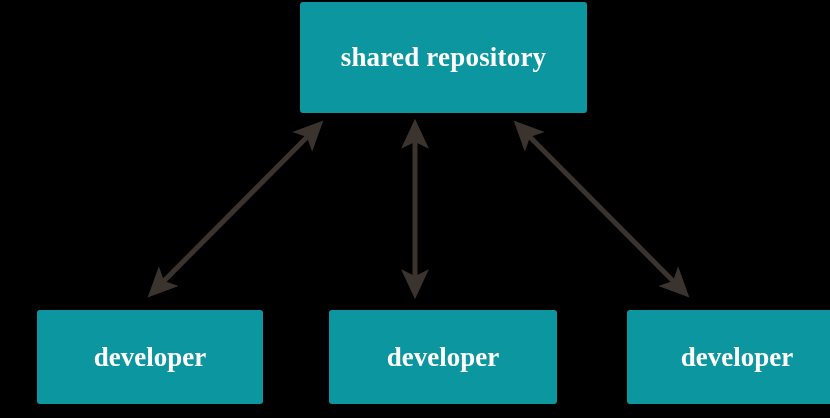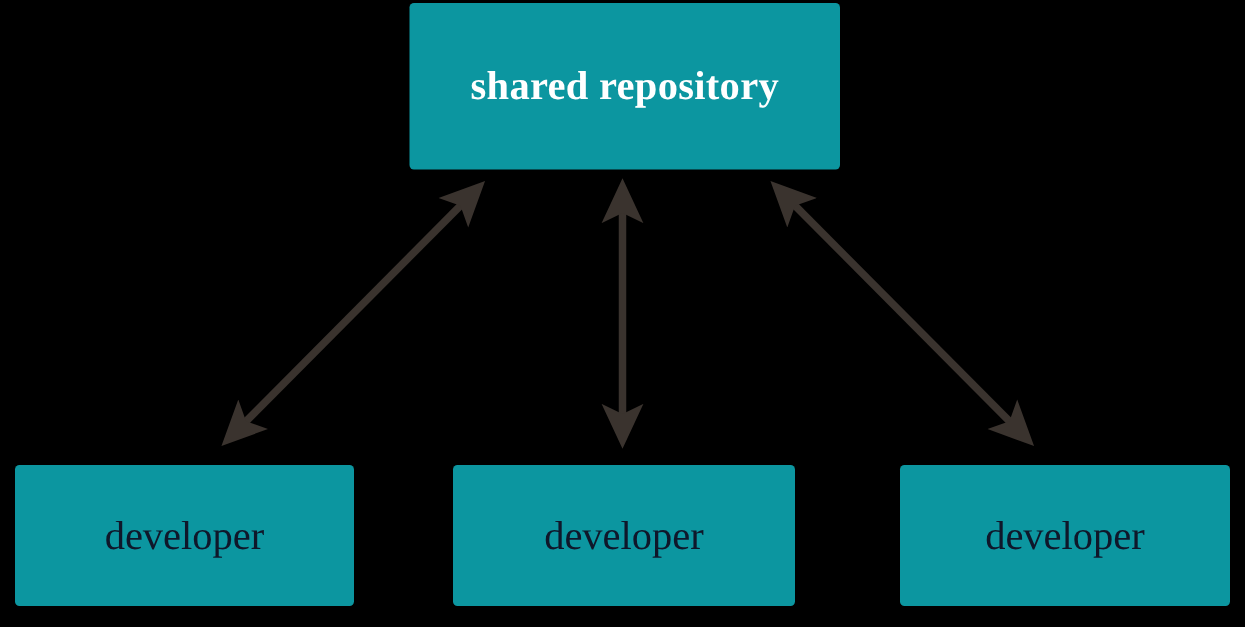--- a/index.html
+++ b/index.html
@@ -18,20 +18,21 @@
   }
   .node-box {
     position: absolute;
     box-sizing: border-box;
     background: #0c96a0;
     border-radius: 3px;
     display: flex;
     align-items: center;
     justify-content: center;
     text-align: center;
+    margin-left: 27px;
   }
   .node-label {
     display: block;
     line-height: 1;
     white-space: nowrap;
   }
   
   #node-shared-repository {
     left: 273px;
     top: 2px;
@@ -39,22 +40,22 @@
     height: 111px;
   }
   #node-shared-repository .node-label {
     color: #ffffff;
     font-weight: bold;
     font-size: 27px;
     letter-spacing: 0.2px;
   }
   
   .node-developer .node-label {
-    color: #0f172a;
-    font-weight: normal;
+    color: #ffffff;
+    font-weight: bold;
     font-size: 27px;
   }
   #node-developer-1 {
     left: 10px;
     top: 310px;
     width: 226px;
     height: 94px;
   }
   #node-developer-2 {
     left: 302px;

